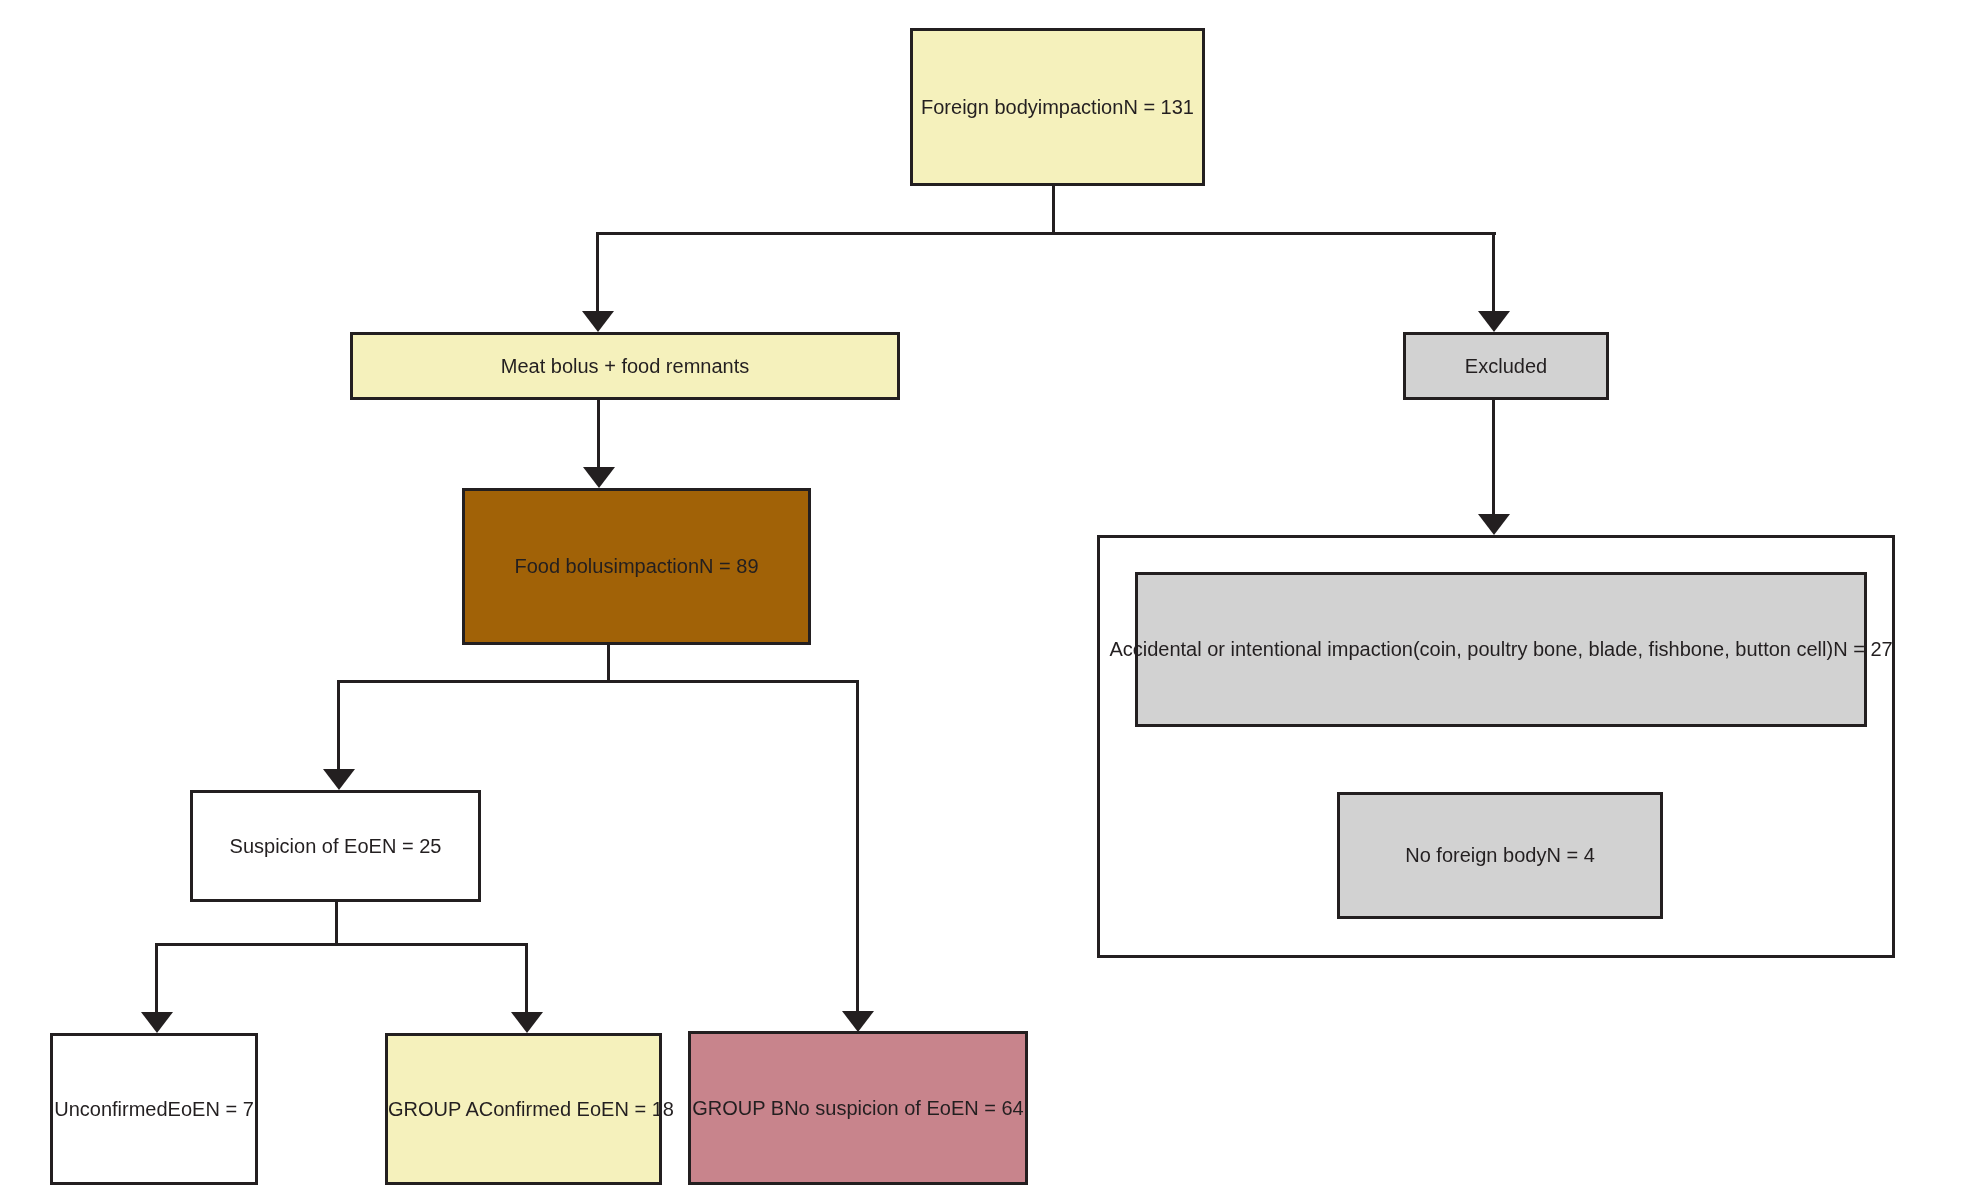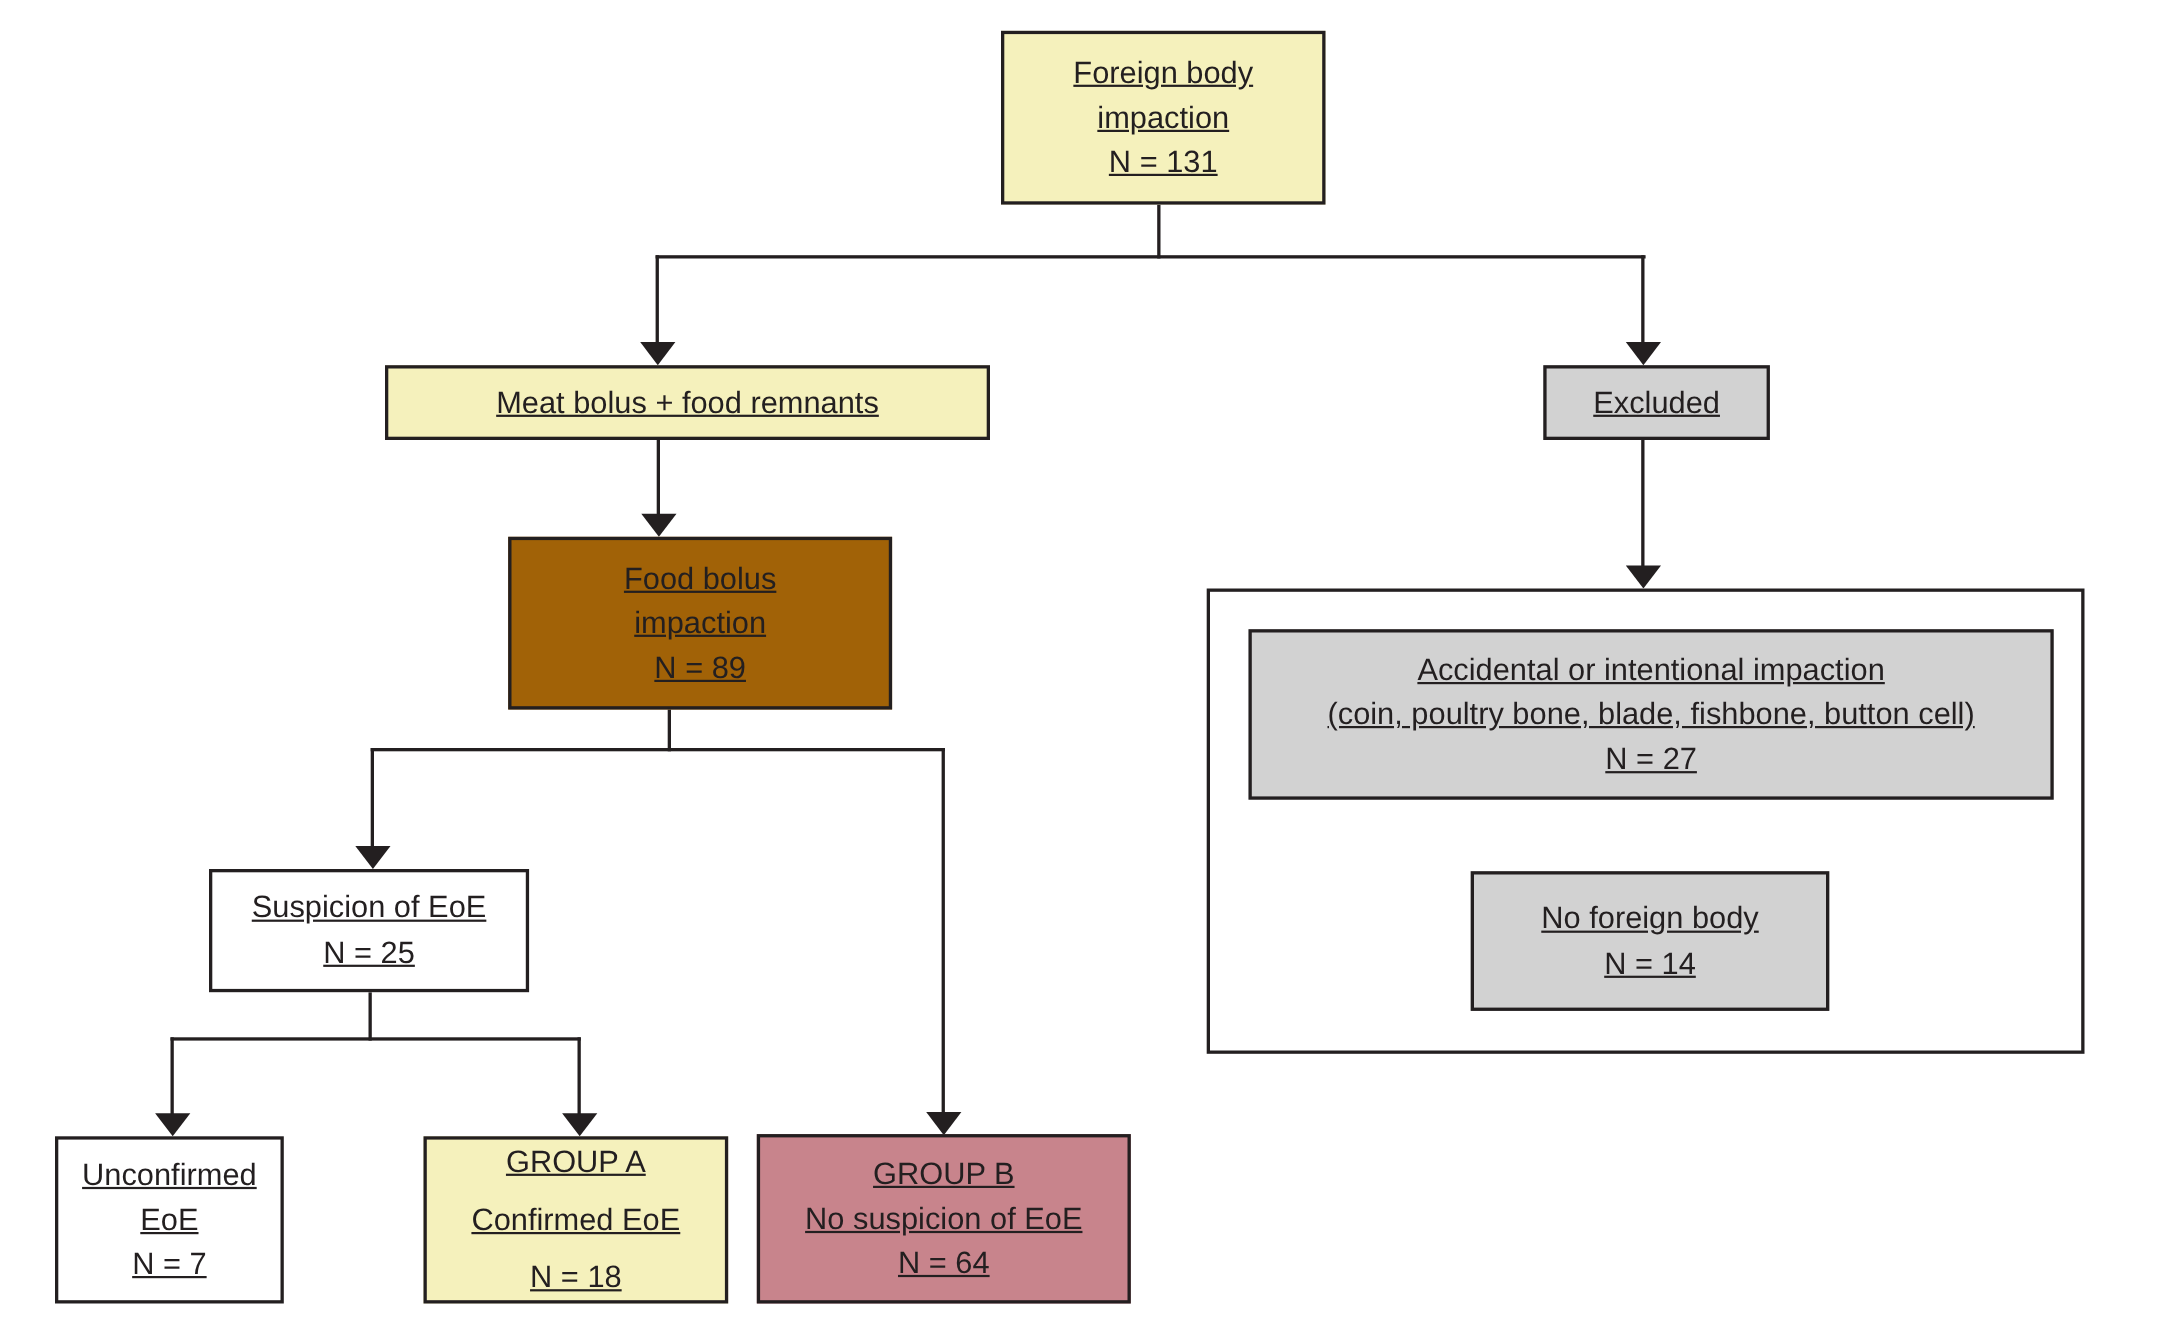--- a/index.html
+++ b/index.html
@@ -11,27 +11,26 @@
     height: 1200px;
     background: #ffffff;
     font-family: "Liberation Sans", "DejaVu Sans", sans-serif;
     color: var(--line);
   }
   .box {
     position: absolute;
     border: 3px solid var(--line);
     background: #ffffff;
     display: flex;
-    flex-direction: column;
+    flex-direction: row;
     align-items: center;
     justify-content: center;
     text-align: center;
-    font-size: 28px;
+    font-size: 20px;
     line-height: 1.45;
-    text-decoration: underline;
   }
   .box span { display: block; white-space: nowrap; }
   .container-box {
     position: absolute;
     border: 3px solid var(--line);
     background: #ffffff;
   }
   .line {
     position: absolute;
     background: var(--line);
@@ -122,16 +121,16 @@
   <div class="container-box" style="left:1097px; top:535px; width:798px; height:423px;"></div>
 
   <div class="box" style="left: 1135px; top: 572px; width: 732px; height: 155px; background-color: rgb(210, 210, 210);">
     <span>Accidental or intentional impaction</span>
     <span>(coin, poultry bone, blade, fishbone, button cell)</span>
     <span>N = 27</span>
   </div>
 
   <div class="box" style="left: 1337px; top: 792px; width: 326px; height: 127px; background-color: rgb(210, 210, 210);">
     <span>No foreign body</span>
-    <span>N = 14</span>
+    <span>N = 4</span>
   </div>
 
 </div>
 
 </body></html>

